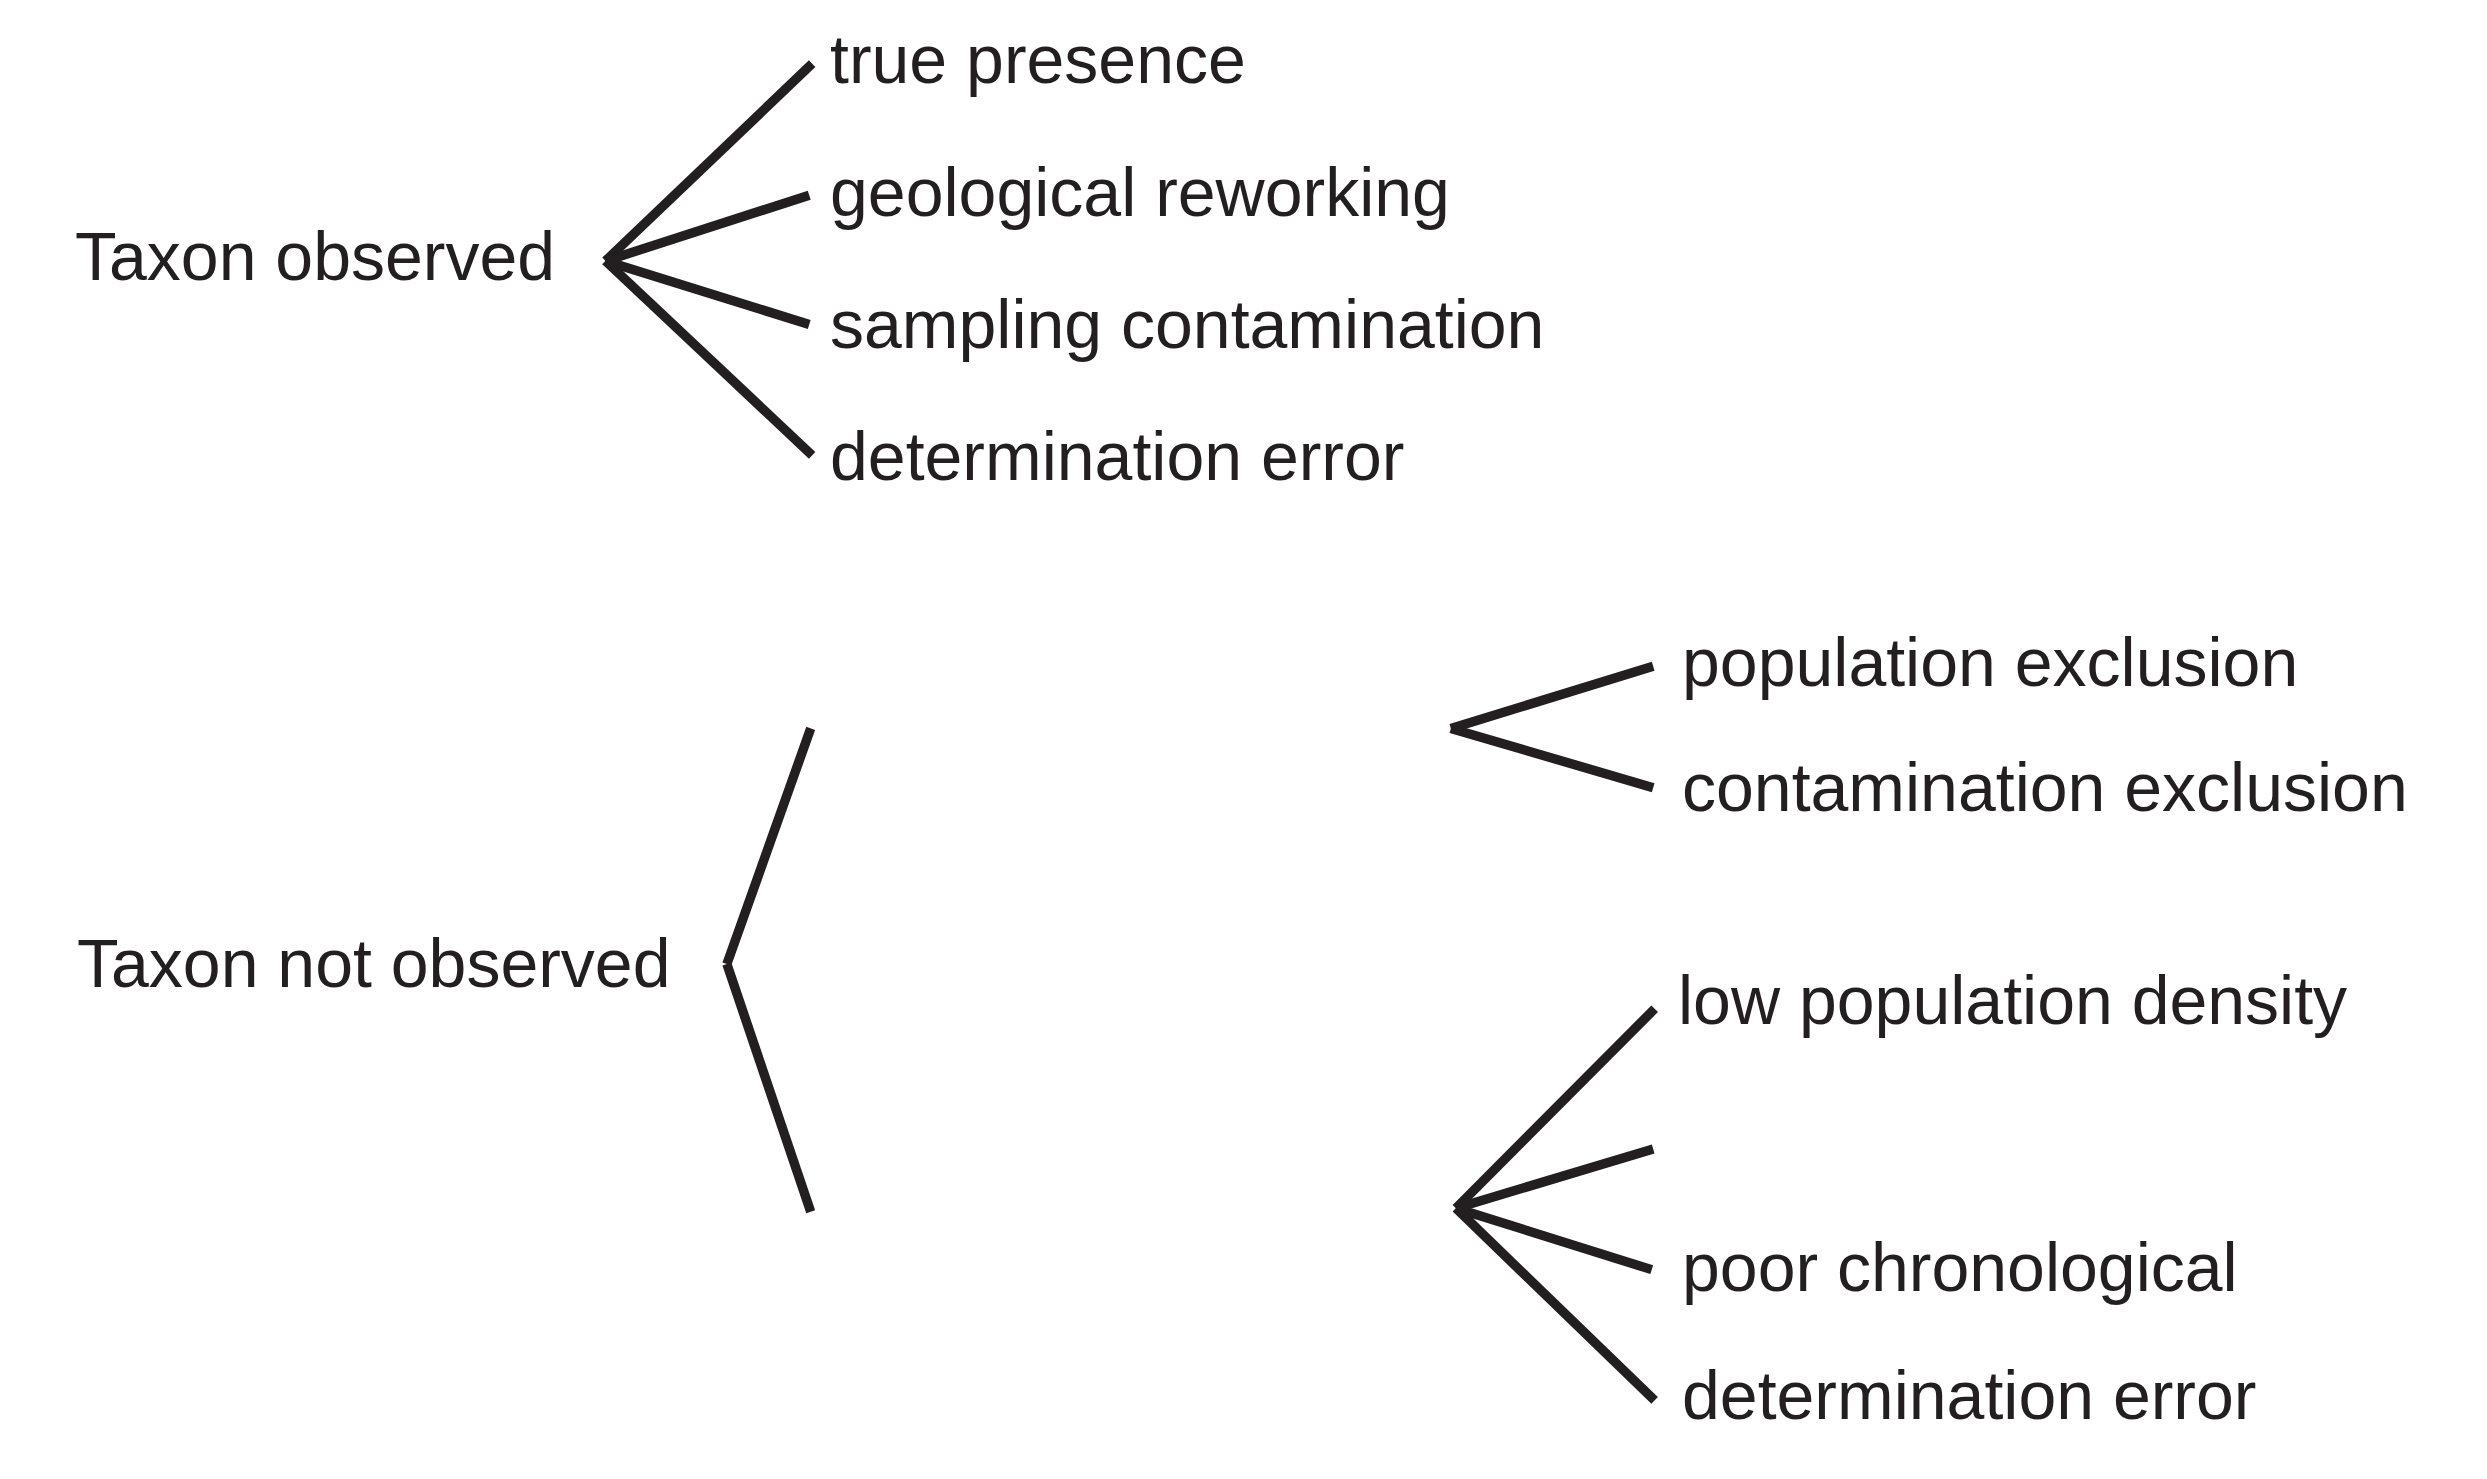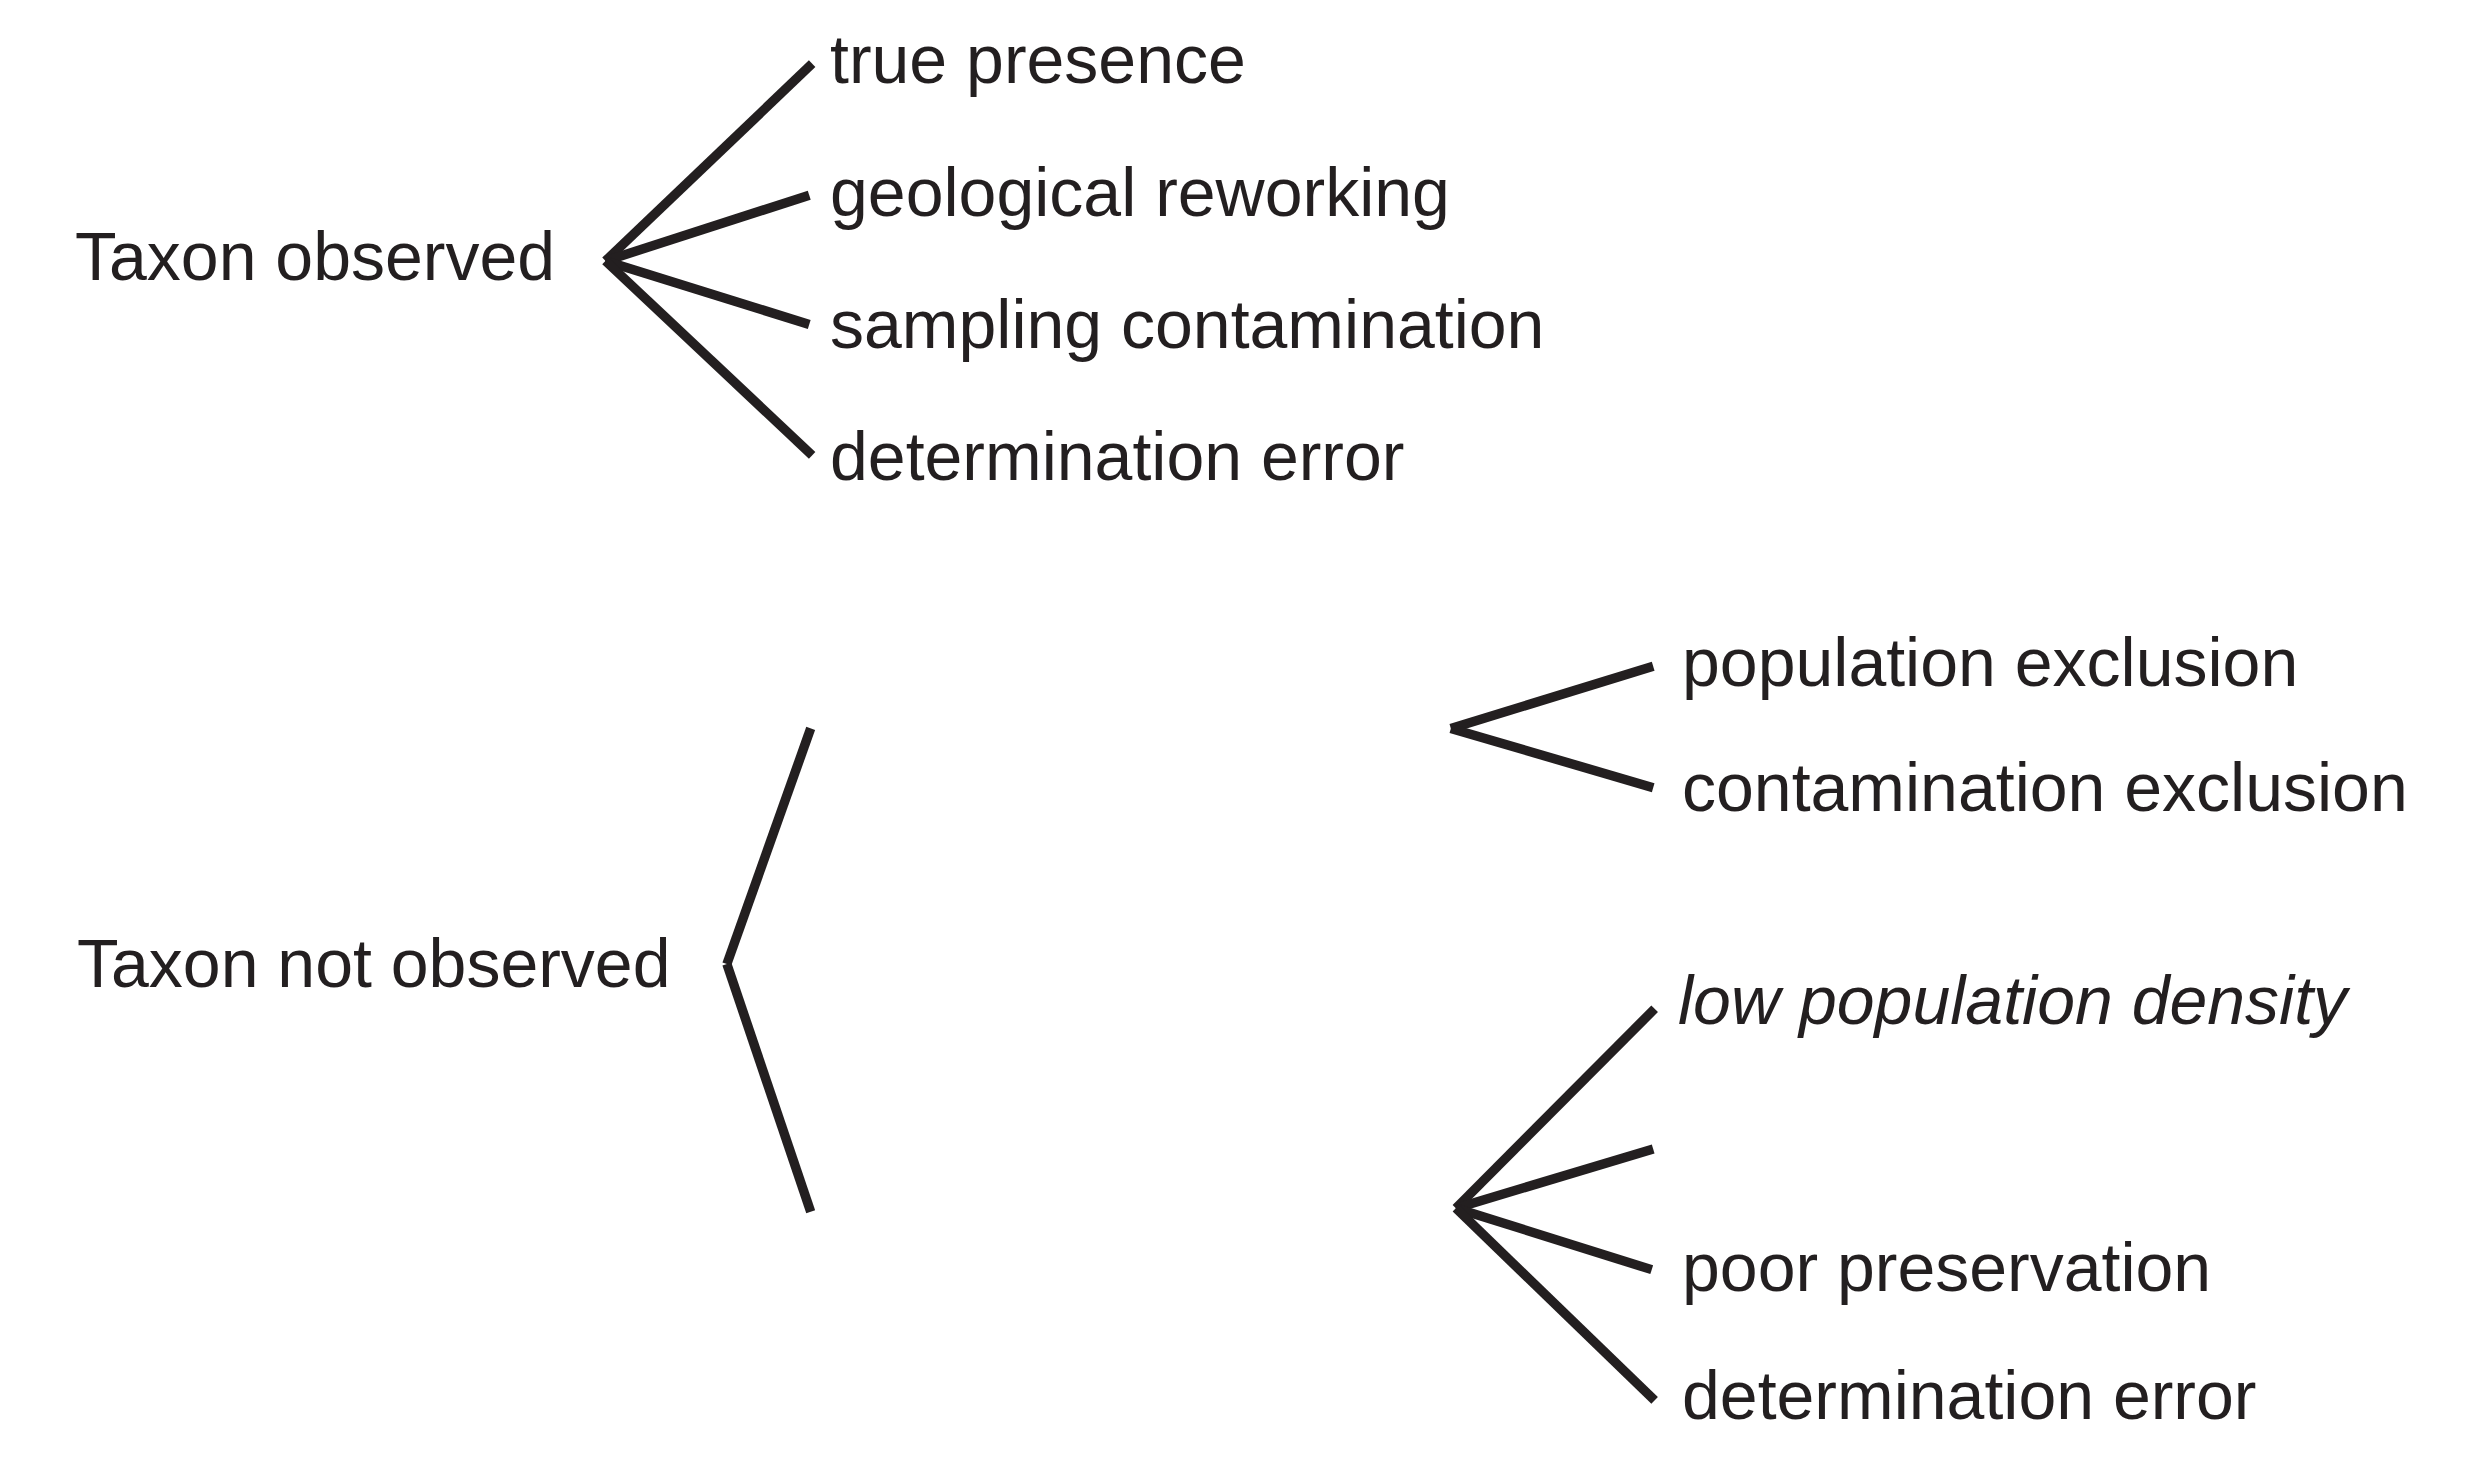--- a/index.html
+++ b/index.html
@@ -39,21 +39,21 @@
   .n-taxon-present-but   { left: 835px; top: 1210px; }
   
   .n-obs-0 { left: 830px; top: 59px;  }
   .n-obs-1 { left: 830px; top: 192px; }
   .n-obs-2 { left: 830px; top: 324px; }
   .n-obs-3 { left: 830px; top: 456px; }
   
   .n-np-0 { left: 1682px; top: 662px;  }
   .n-np-1 { left: 1682px; top: 787px; }
   
-  .n-pb-0 { left: 1678px; top: 1000px; font-style: italic; }
+  .n-pb-0 { left: 1678px; top: 1000px; }
   .n-pb-1 { left: 1681px; top: 1136px; }
   .n-pb-2 { left: 1682px; top: 1267px; }
   .n-pb-3 { left: 1682px; top: 1395px; }
 </style>
 </head>
 <body>
 
 <div class="canvas">
 
   <svg class="branches" width="2487" height="1480" viewBox="0 0 3442 2048">
@@ -80,17 +80,17 @@
 
   <div class="node n-obs-0">true presence</div>
   <div class="node n-obs-2">sampling contamination</div>
   <div class="node n-obs-1">geological reworking</div>
   <div class="node n-obs-3">determination error</div>
 
   <div class="node n-np-0">population exclusion</div>
   <div class="node n-np-1">contamination exclusion</div>
 
   <div class="node n-pb-0">low population density</div>
-  <div class="node n-pb-2">poor preservation</div>
+  <div class="node n-pb-2">poor chronological</div>
   <div class="node n-pb-3">determination error</div>
 
 </div>
 
 
 </body></html>

